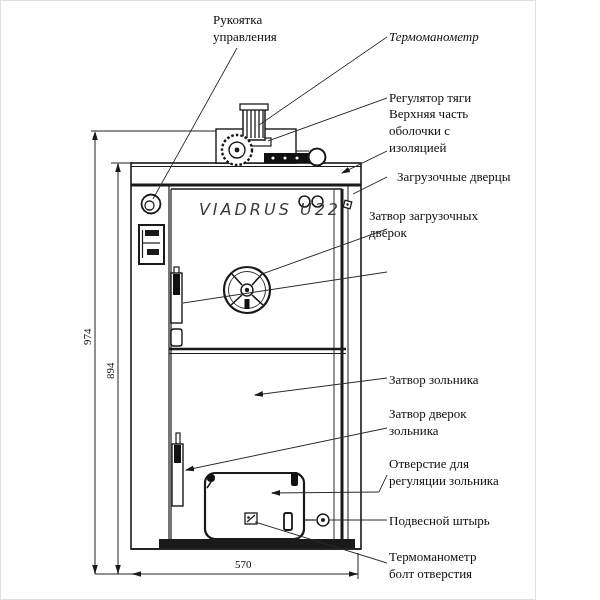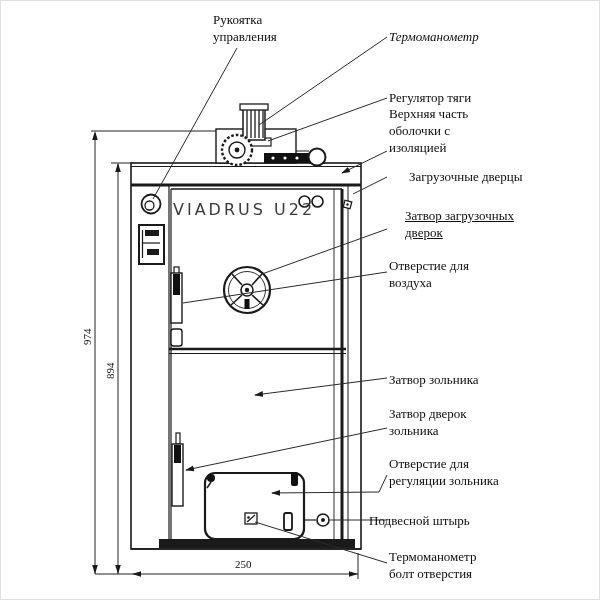--- a/index.html
+++ b/index.html
@@ -1,30 +1,30 @@
 <!DOCTYPE html>
 <html><head>
 <meta charset="utf-8">
 <style>
   html,body{margin:0;padding:0;background:#fff;}
   .canvas{
-    position:relative;width:600px;height:600px;background:#ffffff;
+    position:relative;width:536px;height:600px;background:#ffffff;
     font-family:"Liberation Serif", serif;color:#111;overflow:hidden;
     border:1px solid #e0e0e0;box-sizing:border-box;padding-left:12px;
   }
   svg.drawing{position:absolute;left:0;top:0;width:600px;height:600px;}
   .callout{
     position:absolute;font-size:13px;line-height:17px;color:#0d0d0d;
     font-family:"Liberation Serif", serif;
   }
   .nowrap{white-space:nowrap;}
   .brand{
-    position:absolute;left:172px;top:199px;width:168px;text-align:left;
+    position:absolute;left:172px;top:199px;width:168px;text-align:right;
     font-family:"DejaVu Sans", sans-serif;font-size:16px;letter-spacing:3px;
-    color:#3a3a3a;font-weight:400;white-space:nowrap;
+    color:#3a3a3a;font-weight:400;white-space:nowrap;font-style:italic;
   }
   .dim{
     position:absolute;font-size:11px;color:#0d0d0d;white-space:nowrap;
     font-family:"Liberation Serif", serif;
   }
   .dim.vert{transform:rotate(-90deg);transform-origin:0 0;}
 </style>
 </head>
 <body>
 
@@ -179,35 +179,34 @@
   </svg>
 
   <div class="callout" style="left:212px;top:10px;width:95px;">Рукоятка управления</div>
 
   <div class="callout nowrap" style="left:388px;top:27px;font-style:italic;">Термоманометр</div>
 
   <div class="callout nowrap" style="left:388px;top:88px;">Регулятор тяги</div>
 
   <div class="callout" style="left:388px;top:104px;width:100px;">Верхняя часть оболочки с изоляцией</div>
 
-  <div class="callout nowrap" style="left:408px;top:167px;text-align:center;">Загрузочные дверцы</div>
-
-  <div class="callout" style="left:404px;top:206px;width:140px;text-decoration:underline;">Затвор загрузочных дверок</div>
-
-  <div class="callout" style="left:388px;top:256px;width:100px;">Отверстие для воздуха</div>
+  <div class="callout nowrap" style="left:396px;top:167px;text-align:center;">Загрузочные дверцы</div>
+
+  <div class="callout" style="left:368px;top:206px;width:140px;">Затвор загрузочных дверок</div>
+
 
   <div class="callout nowrap" style="left:388px;top:370px;">Затвор зольника</div>
 
   <div class="callout" style="left:388px;top:404px;width:100px;">Затвор дверок зольника</div>
 
   <div class="callout" style="left:388px;top:454px;width:135px;">Отверстие для регуляции зольника</div>
 
-  <div class="callout nowrap" style="left:368px;top:511px;">Подвесной штырь</div>
+  <div class="callout nowrap" style="left:388px;top:511px;">Подвесной штырь</div>
 
   <div class="callout" style="left:388px;top:547px;width:105px;">Термоманометр болт отверстия</div>
 
   <div class="brand">VIADRUS  U22</div>
 
   <div class="dim vert" style="left:80px;top:344px;">974</div>
   <div class="dim vert" style="left:103px;top:378px;">894</div>
-  <div class="dim" style="left:234px;top:557px;">250</div>
+  <div class="dim" style="left:234px;top:557px;">570</div>
 
 </div>
 
 </body></html>

